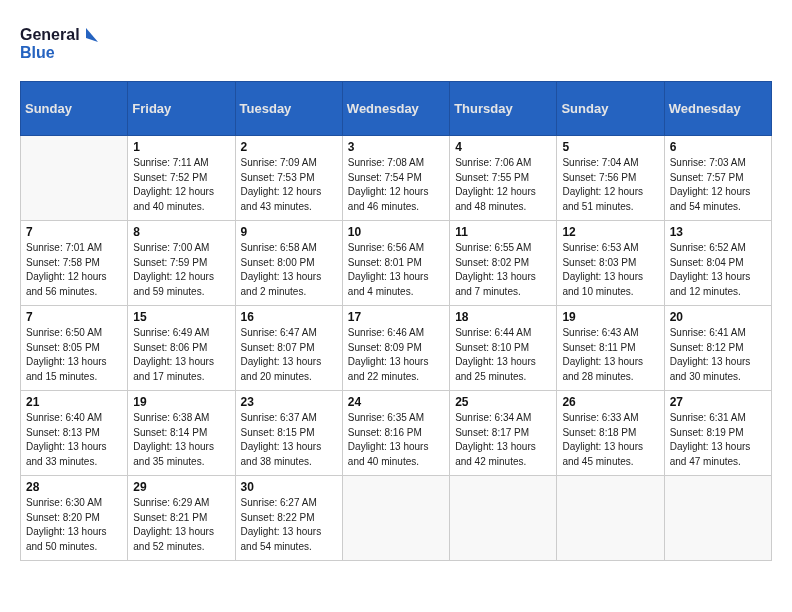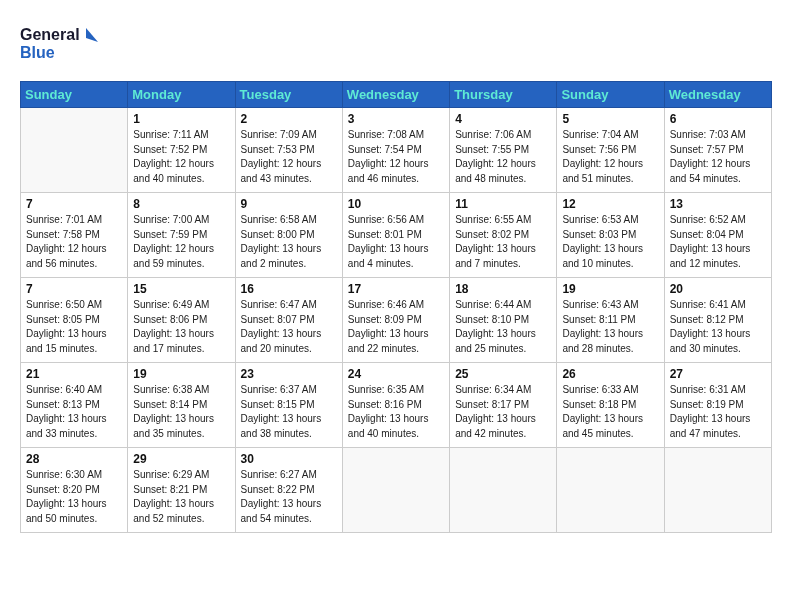--- a/index.html
+++ b/index.html
@@ -32,22 +32,22 @@
       font-size: 15px;
       color: #444;
     }
     .calendar {
       width: 100%;
       border-collapse: collapse;
       font-size: 11px;
     }
     .calendar th {
       background: #2563c0;
-      color: #5eead4;
-      padding: 5px 4px;
+      color: #e5e5e5;
+      padding: 19px 4px;
       text-align: left;
       font-size: 13px;
       font-weight: bold;
       border: 1px solid #1e50a0;
     }
     .calendar td {
       border: 1px solid #ccc;
       vertical-align: top;
       padding: 4px 5px;
       width: 107px;
@@ -86,21 +86,21 @@
   <div class="title-block">
     <div class="month-title"></div>
     <div class="location"></div>
   </div>
 </div>
 
 <table class="calendar">
   <thead>
     <tr>
     <th>Sunday</th>
-        <th>Monday</th>
+        <th>Friday</th>
         <th>Tuesday</th>
         <th>Wednesday</th>
         <th>Thursday</th>
         <th>Sunday</th>
         <th>Wednesday</th>
       </tr>
   </thead>
   <tbody id="calendar-body">
   <tr class="week-row">
         <td class="empty"></td>

